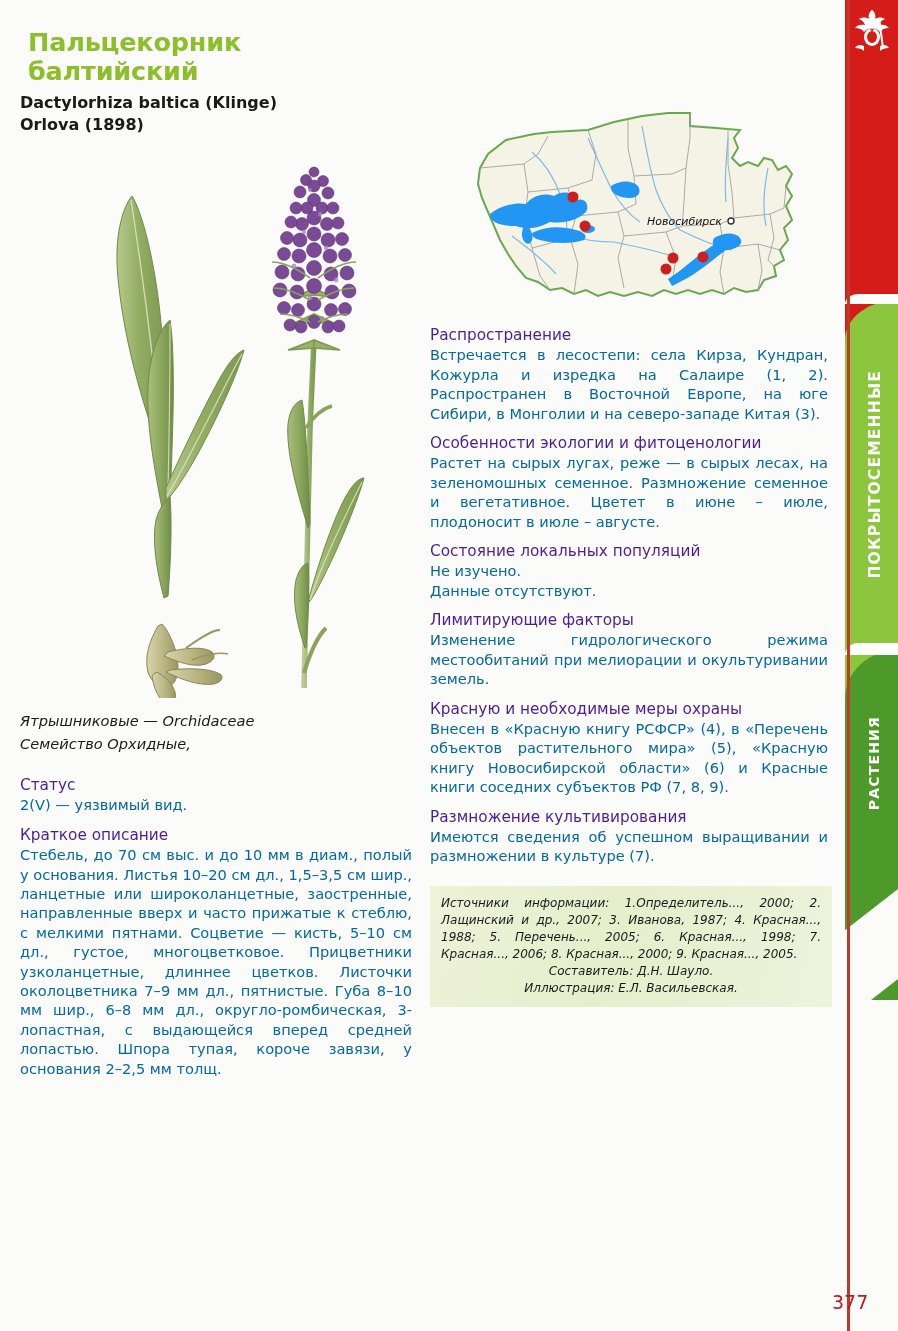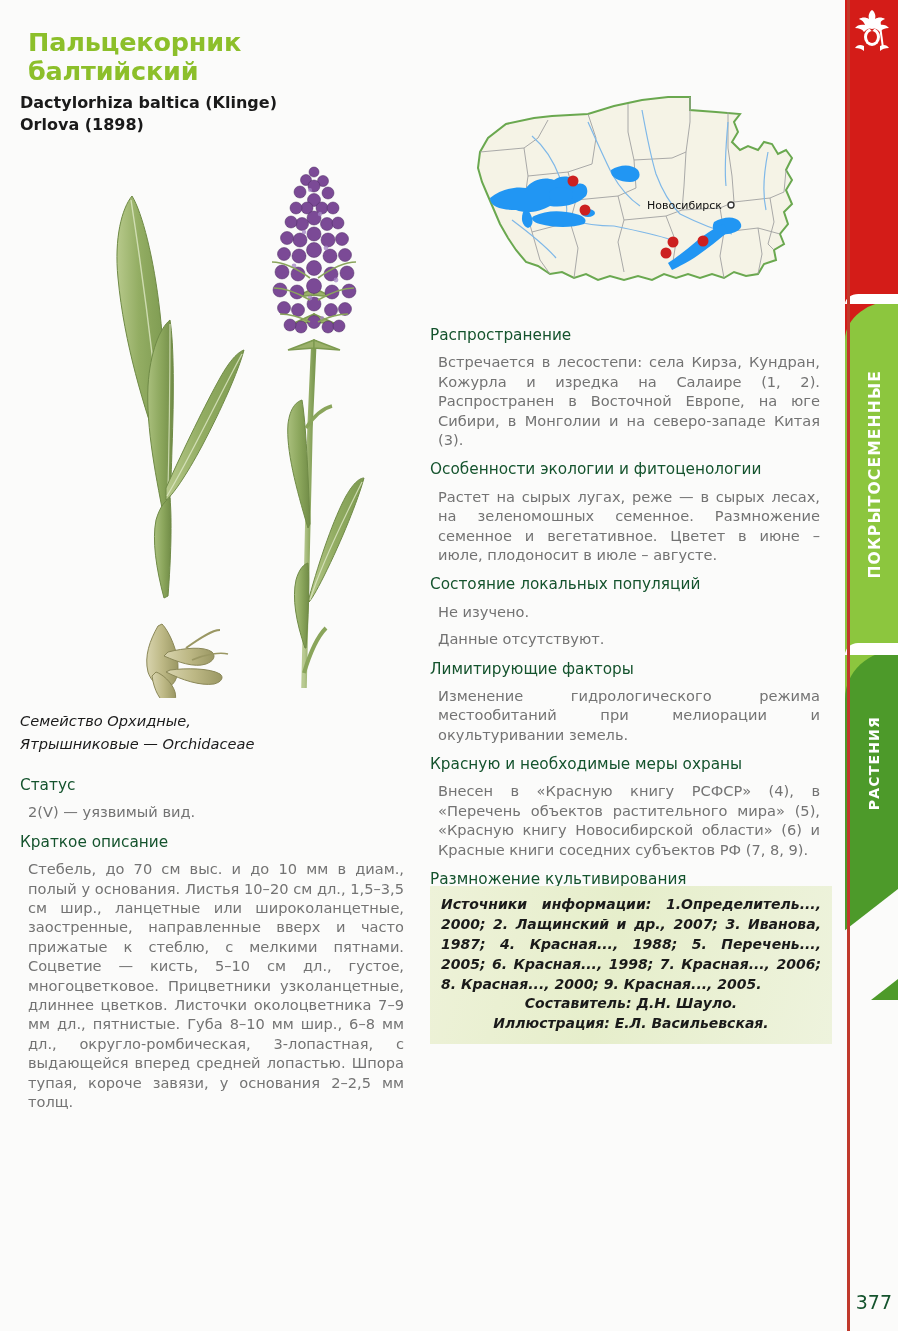--- a/index.html
+++ b/index.html
@@ -43,63 +43,62 @@
   .label-angio{right:14px;top:370px;font-size:15.5px;}
   .label-plants{right:16px;top:716px;font-size:14px;}
 
   .red-rule{position:absolute;right:48px;top:0;width:3px;height:1331px;background:#c0392b;}
 
   
   .emblem{position:absolute;right:4px;top:6px;width:44px;height:48px;}
 
   
   .page-num{
-    position:absolute;right:6px;bottom:18px;width:60px;text-align:right;
-    font-size:19px;color:#14532d;font-family:"DejaVu Sans","Liberation Sans",sans-serif;
+    position:absolute;right:6px;bottom:18px;width:60px;text-align:left;
+    font-size:19px;color:#b91c1c;font-family:"DejaVu Sans","Liberation Sans",sans-serif;
   }
 
   
   .col-left{position:absolute;left:20px;top:28px;width:392px;}
   .title-ru{
     font-size:25.5px;font-weight:bold;color:#8cbf2a;line-height:1.12;margin:0 0 7px 8px;
     letter-spacing:-0.2px;
   }
   .title-lat{
     font-size:16px;font-weight:bold;color:#1a1a1a;line-height:1.38;margin:0;
   }
 
   .illus{position:absolute;left:14px;top:128px;width:400px;height:570px;}
 
   .family{
     position:absolute;left:20px;top:710px;width:390px;
     font-style:italic;font-size:14.6px;color:#1a1a1a;line-height:1.55;
   }
   .sec-h{
-    font-size:15.3px;color:#14532d;margin:11px 0 1px 0;line-height:1.2;
+    font-size:15.3px;color:#4c1d95;margin:11px 0 1px 0;line-height:1.2;
   }
   .sec-p{
-    font-size:14.6px;color:#737373;line-height:1.33;margin:8px;
+    font-size:14.6px;color:#0369a1;line-height:1.33;margin:0;
     text-align:justify;hyphens:none;
   }
   .body-left{position:absolute;left:20px;top:765px;width:392px;}
 
   
-  .map-box{position:absolute;left:428px;top:92px;width:400px;height:200px;}
+  .map-box{position:absolute;left:428px;top:108px;width:400px;height:200px;font-style:italic;}
 
   .col-right{position:absolute;left:430px;top:315px;width:398px;}
   .col-right .sec-h{font-size:15.3px;}
   .col-right .sec-p{font-size:14.6px;}
 
   .sources{
     position:absolute;left:430px;top:886px;width:380px;
     background:linear-gradient(105deg,#eef2d9 0%,#e6eecb 45%,#eef3dd 100%);
     padding:9px 11px 10px 11px;
-    font-style:italic;font-size:14px;color:#1a1a1a;line-height:1.42;
+    font-style:italic;font-size:12px;color:#1a1a1a;line-height:1.42;
     text-align:justify;
-    font-weight:bold;
   }
   .sources p{margin:0;}
   .sources .credit{text-align:center;}
 </style>
 </head>
 <body>
 
 <div class="page">
 
   <div class="side-band">
@@ -275,22 +274,22 @@
           <path d="M296 172 C282 164 270 160 260 160"></path>
           <path d="M304 172 C318 164 330 160 340 160"></path>
           <path d="M296 194 C284 188 274 186 266 186"></path>
           <path d="M304 194 C316 188 326 186 334 186"></path>
         </g>
       </g>
     </svg>
   </div>
 
   <div class="family">
+    <div>Ятрышниковые — Orchidaceae</div>
     <div>Семейство Орхидные,</div>
-    <div>Ятрышниковые — Orchidaceae</div>
   </div>
 
   <div class="body-left">
     <div class="sec-h">Статус</div>
     <p class="sec-p">2(V) — уязвимый вид.</p>
     <div class="sec-h">Краткое описание</div>
     <p class="sec-p">Стебель, до 70 см выс. и до 10 мм в диам., полый у основания. Листья 10–20 см дл., 1,5–3,5 см шир., ланцетные или широколанцетные, заостренные, направленные вверх и часто прижатые к стеблю, с мелкими пятнами. Соцветие — кисть, 5–10 см дл., густое, многоцветковое. Прицветники узколанцетные, длиннее цветков. Листочки околоцветника 7–9 мм дл., пятнистые. Губа 8–10 мм шир., 6–8 мм дл., округло-ромбическая, 3-лопастная, с выдающейся вперед средней лопастью. Шпора тупая, короче завязи, у основания 2–2,5 мм толщ.</p>
   </div>
 
   <div class="map-box">

